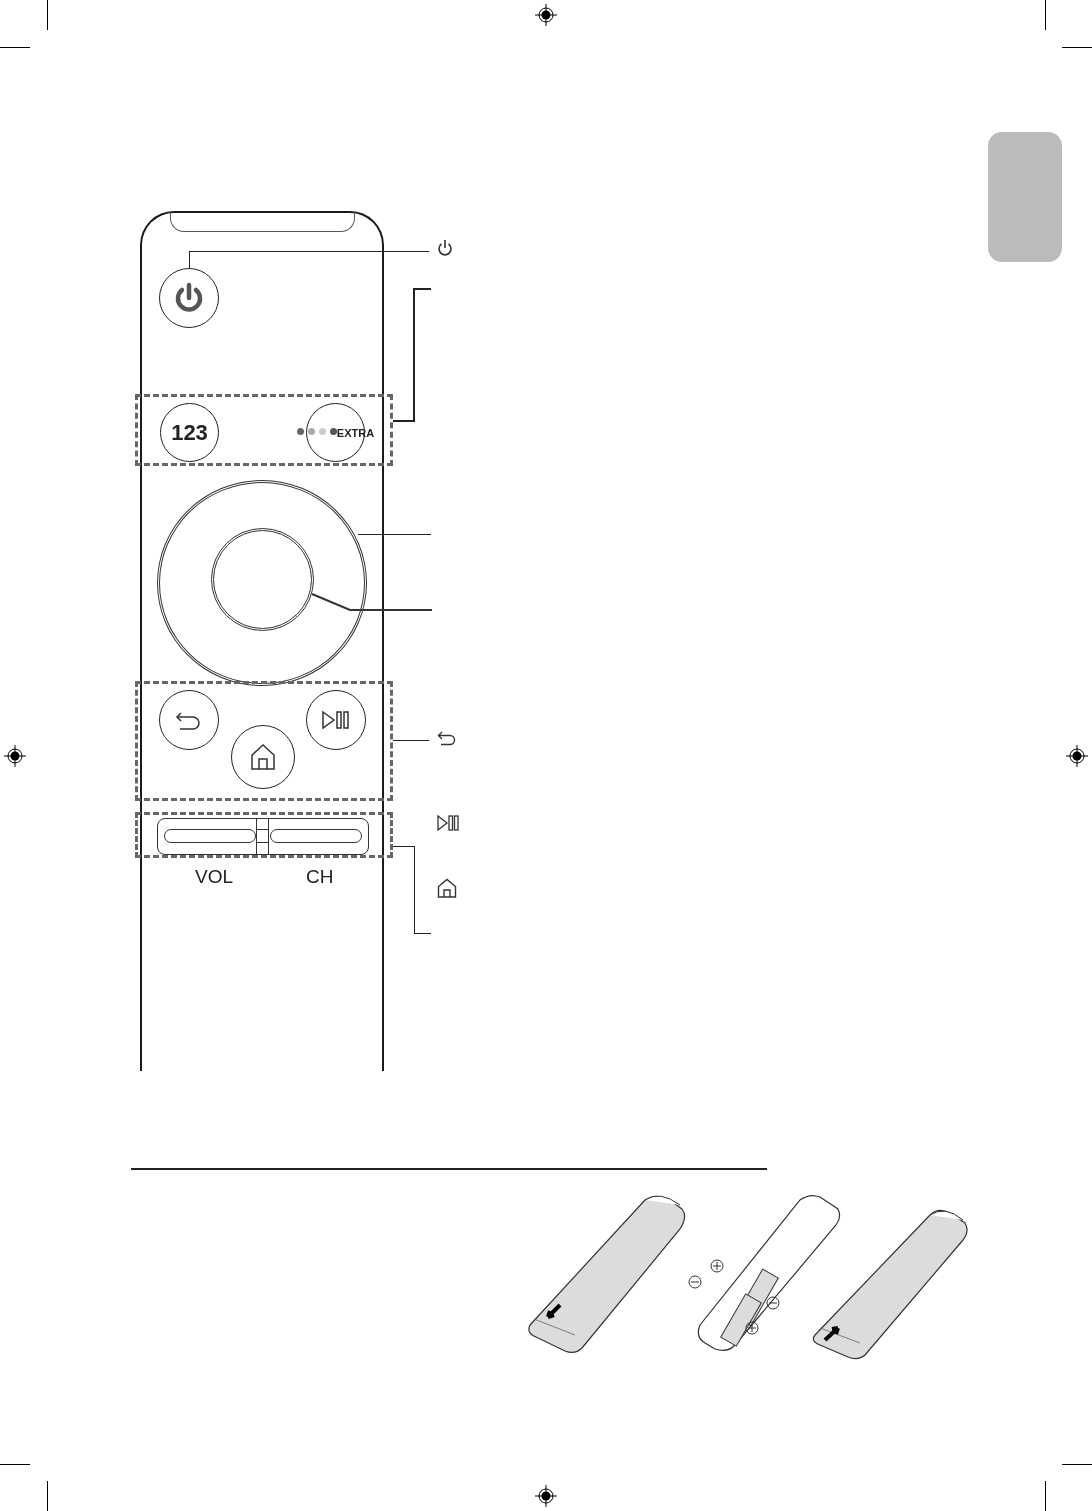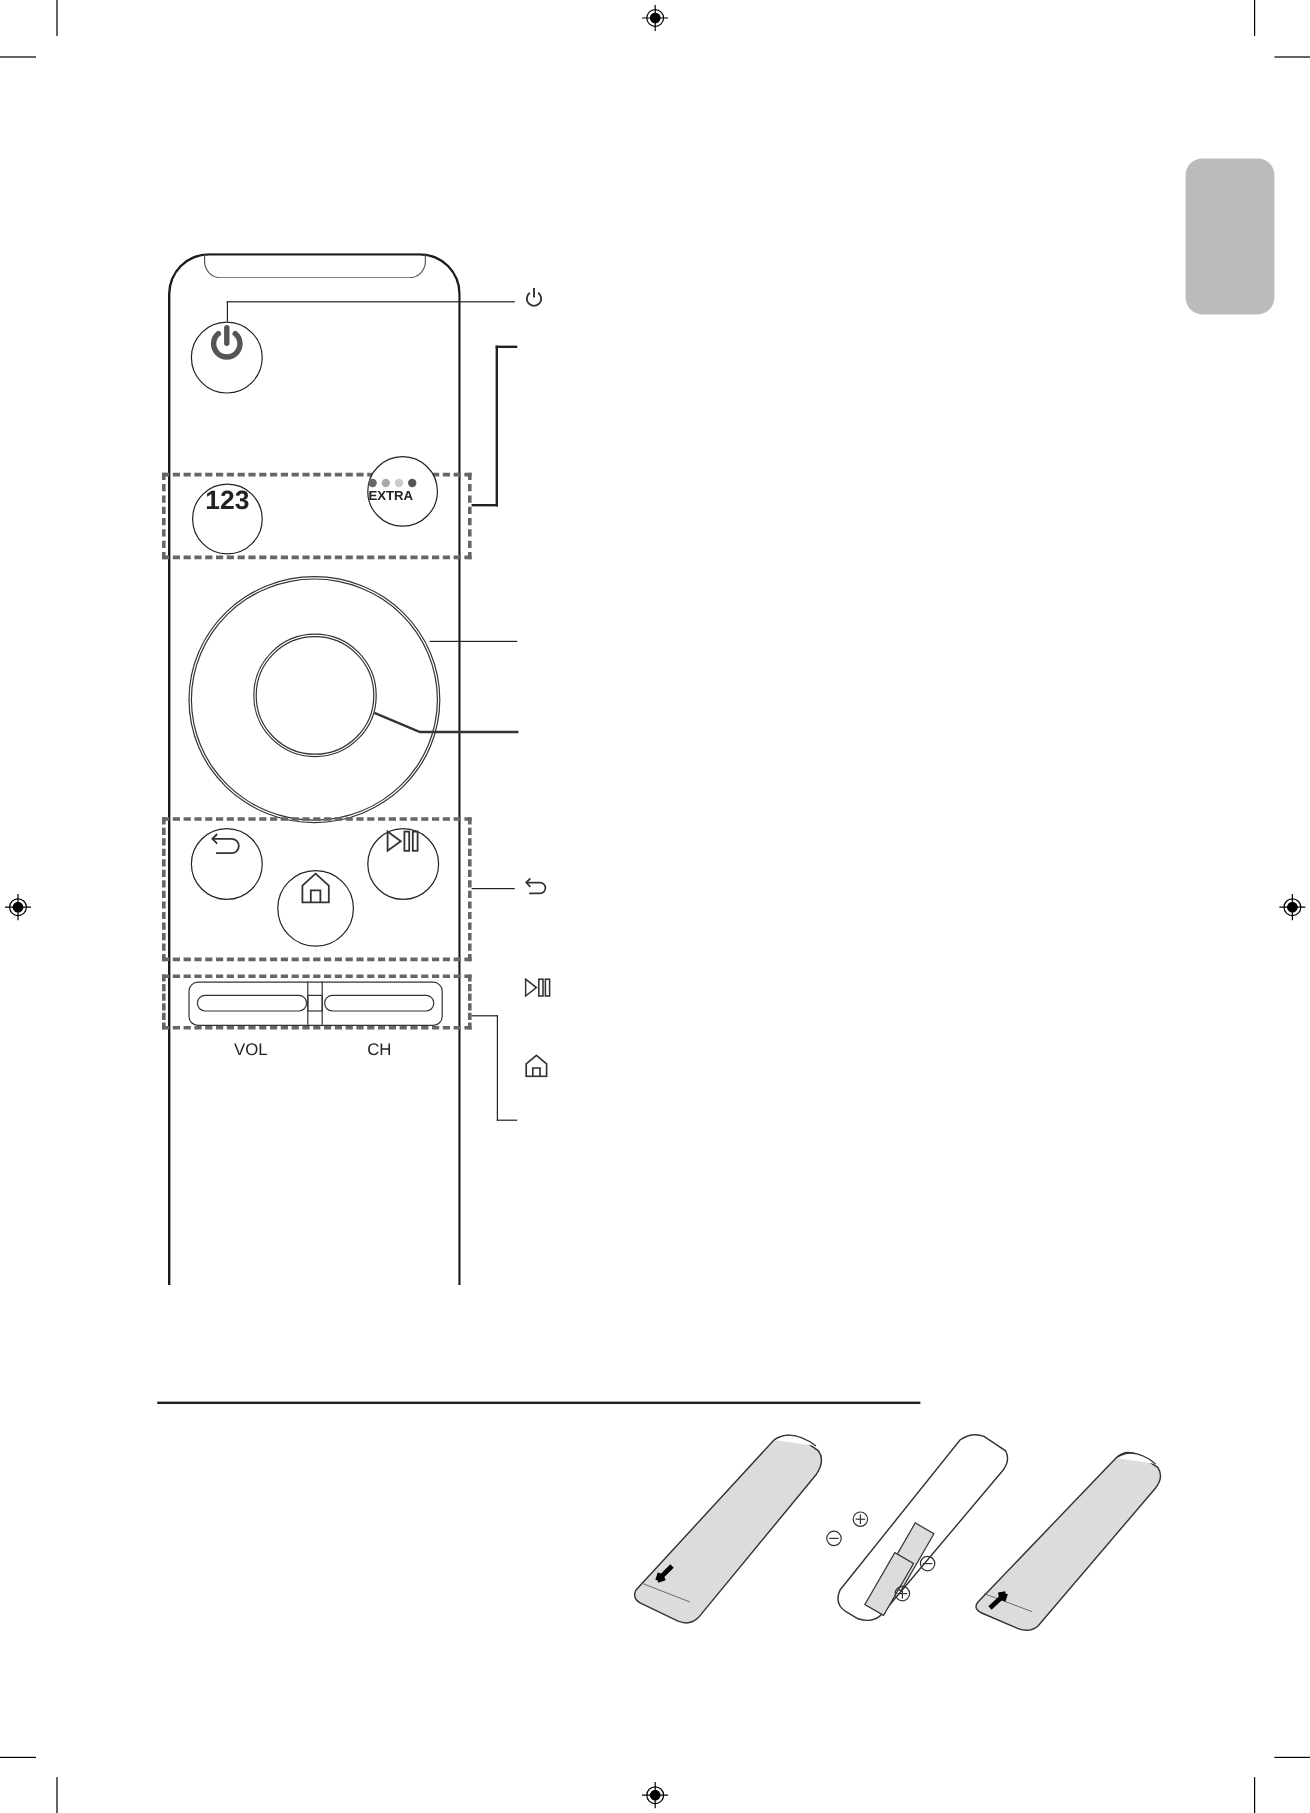--- a/index.html
+++ b/index.html
@@ -3,23 +3,23 @@
 <meta charset="utf-8">
 <style>
   html, body { margin:0; padding:0; background:#fff; }
   body { width:1092px; height:1511px; position:relative; overflow:hidden; font-family:"Liberation Sans", sans-serif; color:#222; }
   .abs { position:absolute; }
   .crop-h { position:absolute; height:1px; background:#000; }
   .crop-v { position:absolute; width:1px; background:#000; }
   .lang-tab { position:absolute; left:988px; left:988px; top:132px; width:74px; height:130px; background:#bbbbbb; border-radius:14px; }
   .remote { position:absolute; left:140px; top:211px; width:244px; height:860px; border:2px solid #1a1a1a; border-bottom:none; border-radius:34px 34px 0 0; box-sizing:border-box; }
   .notch { position:absolute; left:170px; top:211px; width:185px; height:21px; border:1px solid #555; border-top:none; border-radius:0 0 14px 14px; box-sizing:border-box; }
-  .circle-btn { position:absolute; border:1.5px solid #222; border-radius:50%; box-sizing:border-box; display:flex; align-items:flex-start; justify-content:center; background:#fff; }
+  .circle-btn { position:absolute; border:1.5px solid #222; border-radius:50%; box-sizing:border-box; display:flex; align-items:center; justify-content:center; background:#fff; }
   .dashed { position:absolute; border:3px dashed #666; box-sizing:border-box; }
-  .lbl { position:absolute; font-size:14px; color:#222; }
+  .lbl { position:absolute; font-size:19px; color:#222; }
   .leader-h { position:absolute; height:1px; background:#222; }
   .leader-v { position:absolute; width:1px; background:#222; }
   .rocker { position:absolute; left:157px; top:818px; width:212px; height:37px; border:1.5px solid #333; border-radius:8px; box-sizing:border-box; }
   .rock-half { position:absolute; top:10px; height:14px; border:1.5px solid #333; border-radius:8px; box-sizing:border-box; }
   .divider { position:absolute; left:131px; top:1168px; width:636px; height:2px; background:#222; }
   .reg { position:absolute; width:22px; height:22px; }
 </style>
 </head>
 <body>
 
@@ -66,21 +66,21 @@
   <svg width="34" height="34" viewBox="0 0 34 34">
       <path d="M10 9 A11 11 0 1 0 24 9" fill="none" stroke="#555" stroke-width="4.5" stroke-linecap="round"></path>
       <line x1="17" y1="4" x2="17" y2="17" stroke="#555" stroke-width="4.5" stroke-linecap="round"></line>
     </svg>
 </div>
 
 <div class="dashed" style="left:135px;top:394px;width:258px;height:72px;"></div>
 <div class="circle-btn" style="left:160px;top:403px;width:59px;height:59px;">
   <span style="font-size:22px;font-weight:bold;color:#222;">123</span>
 </div>
-<div class="circle-btn" style="left:306px;top:380px;width:59px;height:59px;flex-direction:column;">
+<div class="circle-btn" style="left:306px;top:403px;width:59px;height:59px;">
   <div style="display:flex;gap:4px;margin-bottom:2px;">
     <span style="width:7px;height:7px;border-radius:50%;background:#666;display:block;"></span>
     <span style="width:7px;height:7px;border-radius:50%;background:#aaa;display:block;"></span>
     <span style="width:7px;height:7px;border-radius:50%;background:#ccc;display:block;"></span>
     <span style="width:7px;height:7px;border-radius:50%;background:#555;display:block;"></span>
   </div>
   <span style="font-size:11px;font-weight:bold;color:#222;">EXTRA</span>
 </div>
 
 <div class="circle-btn" style="left:157px;top:480px;width:210px;height:206px;border:3px double #333;"></div>

